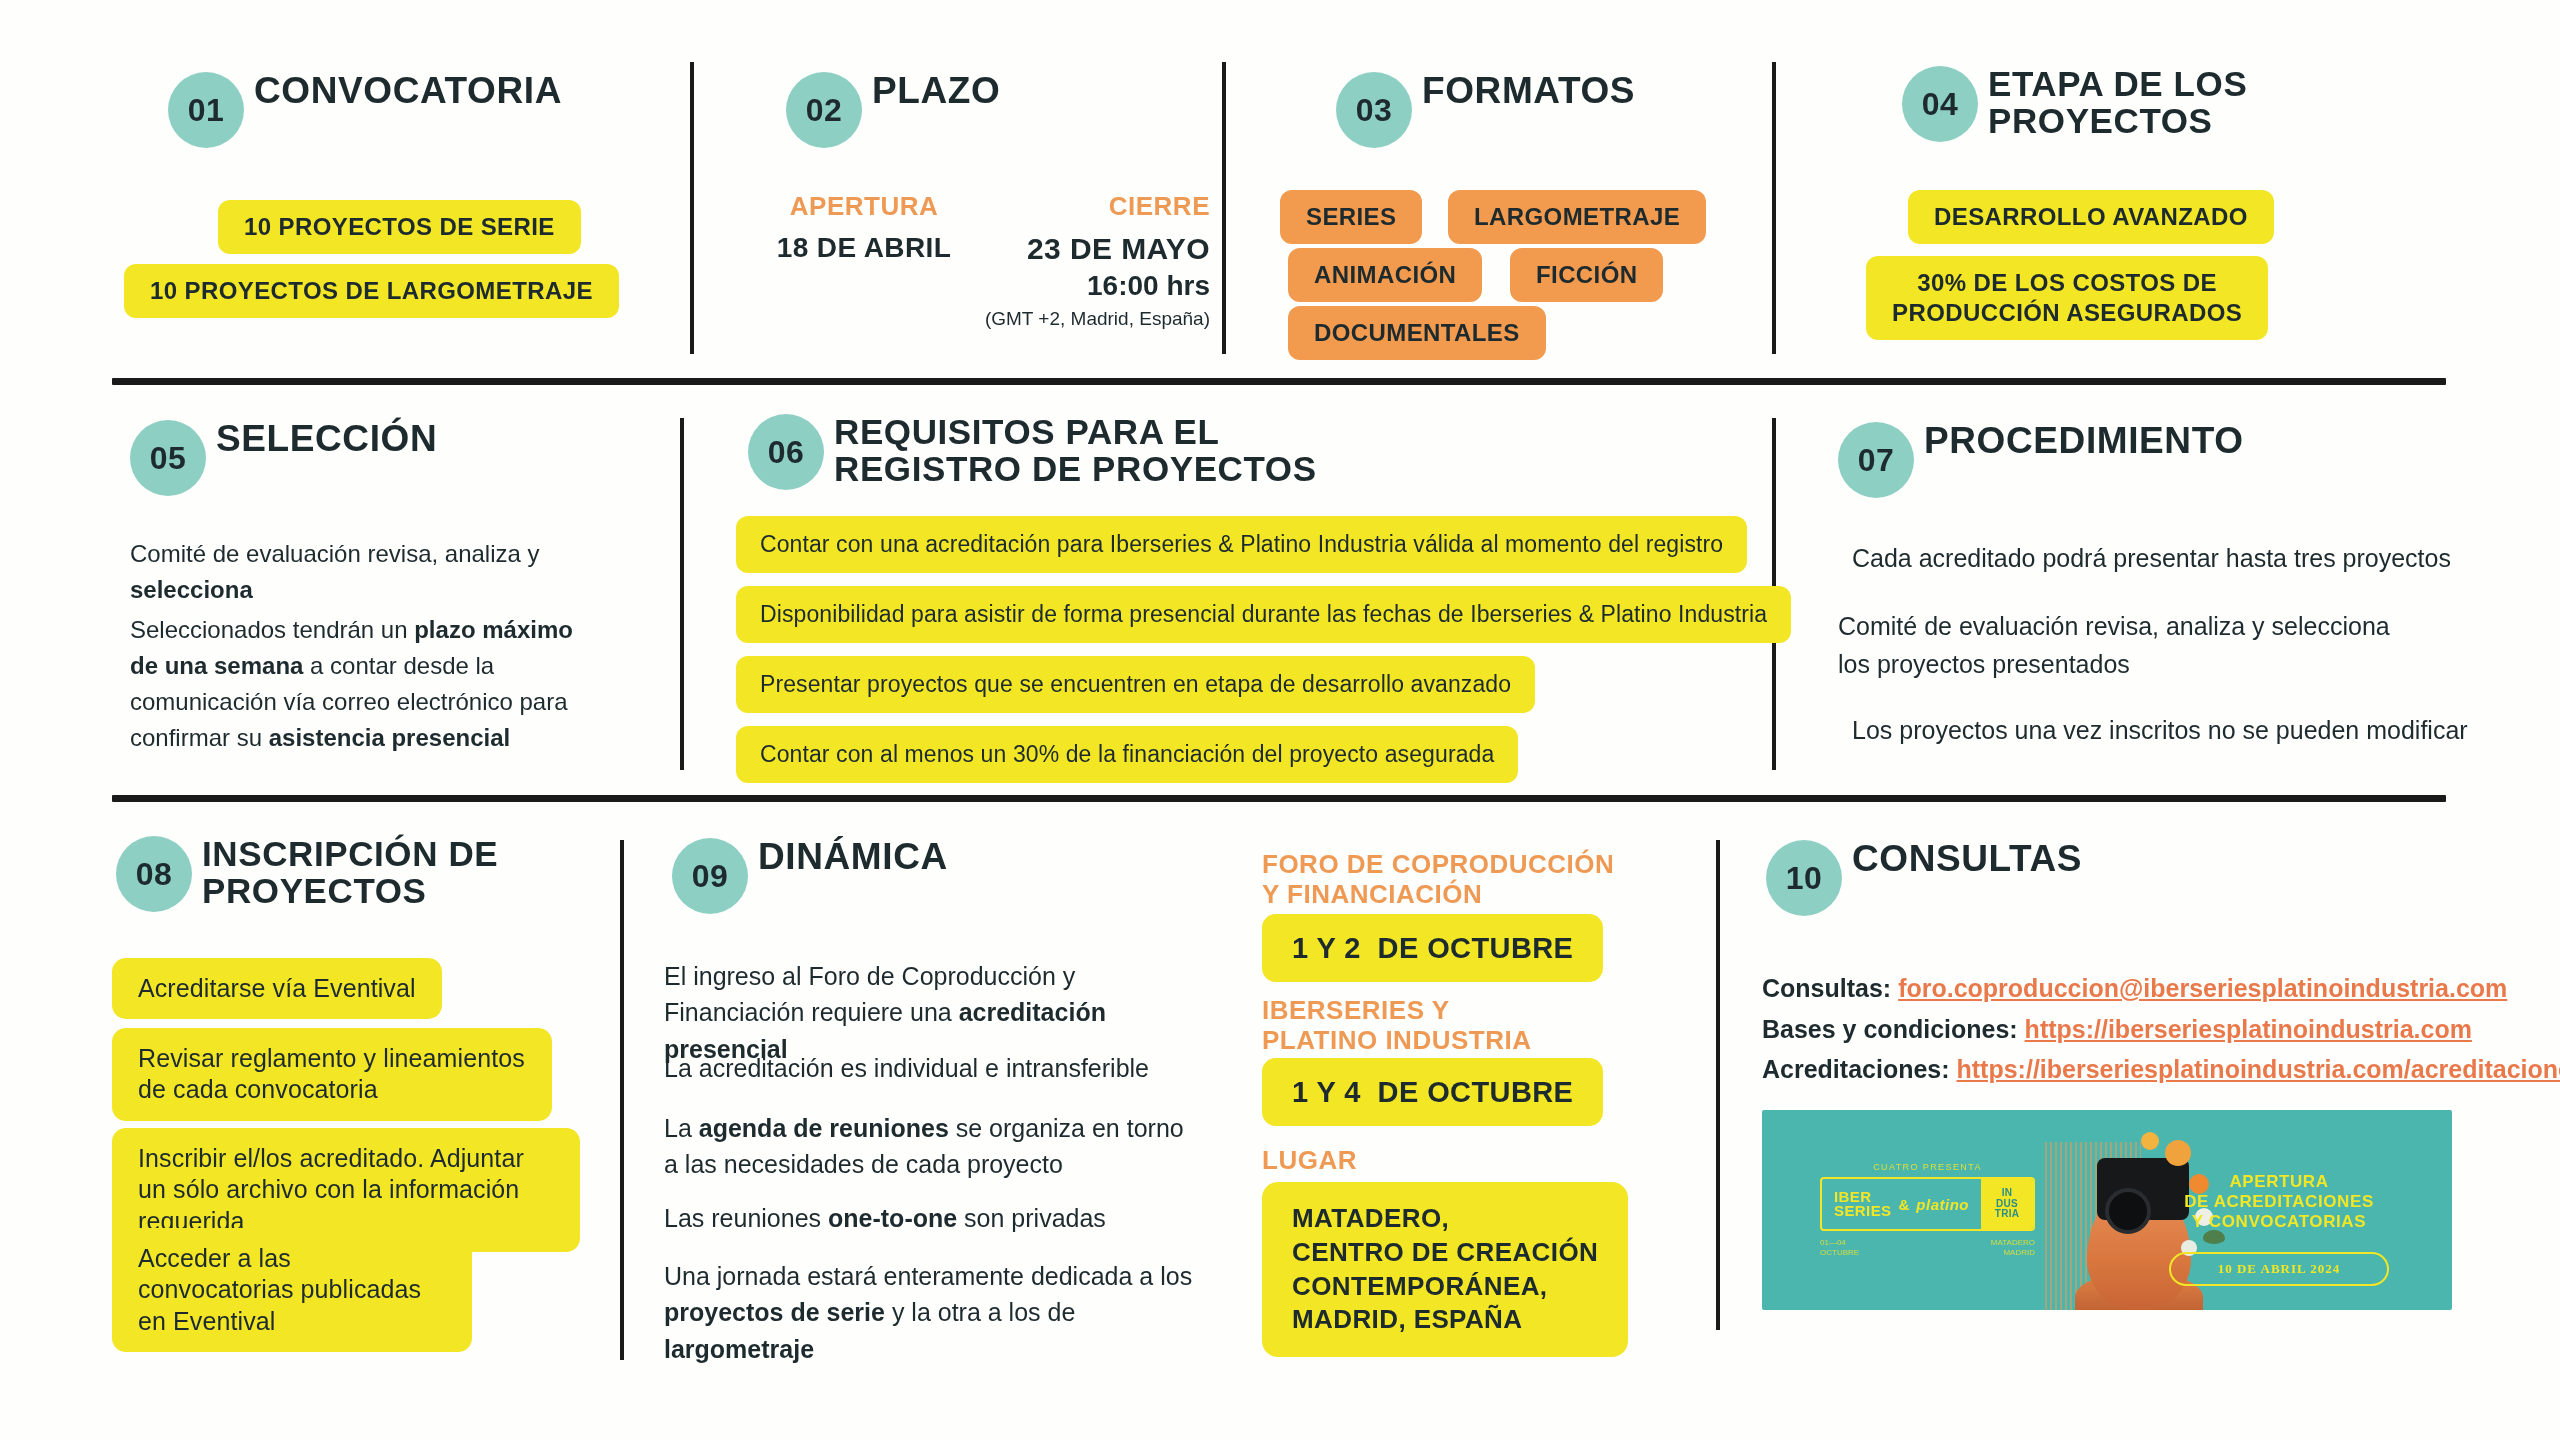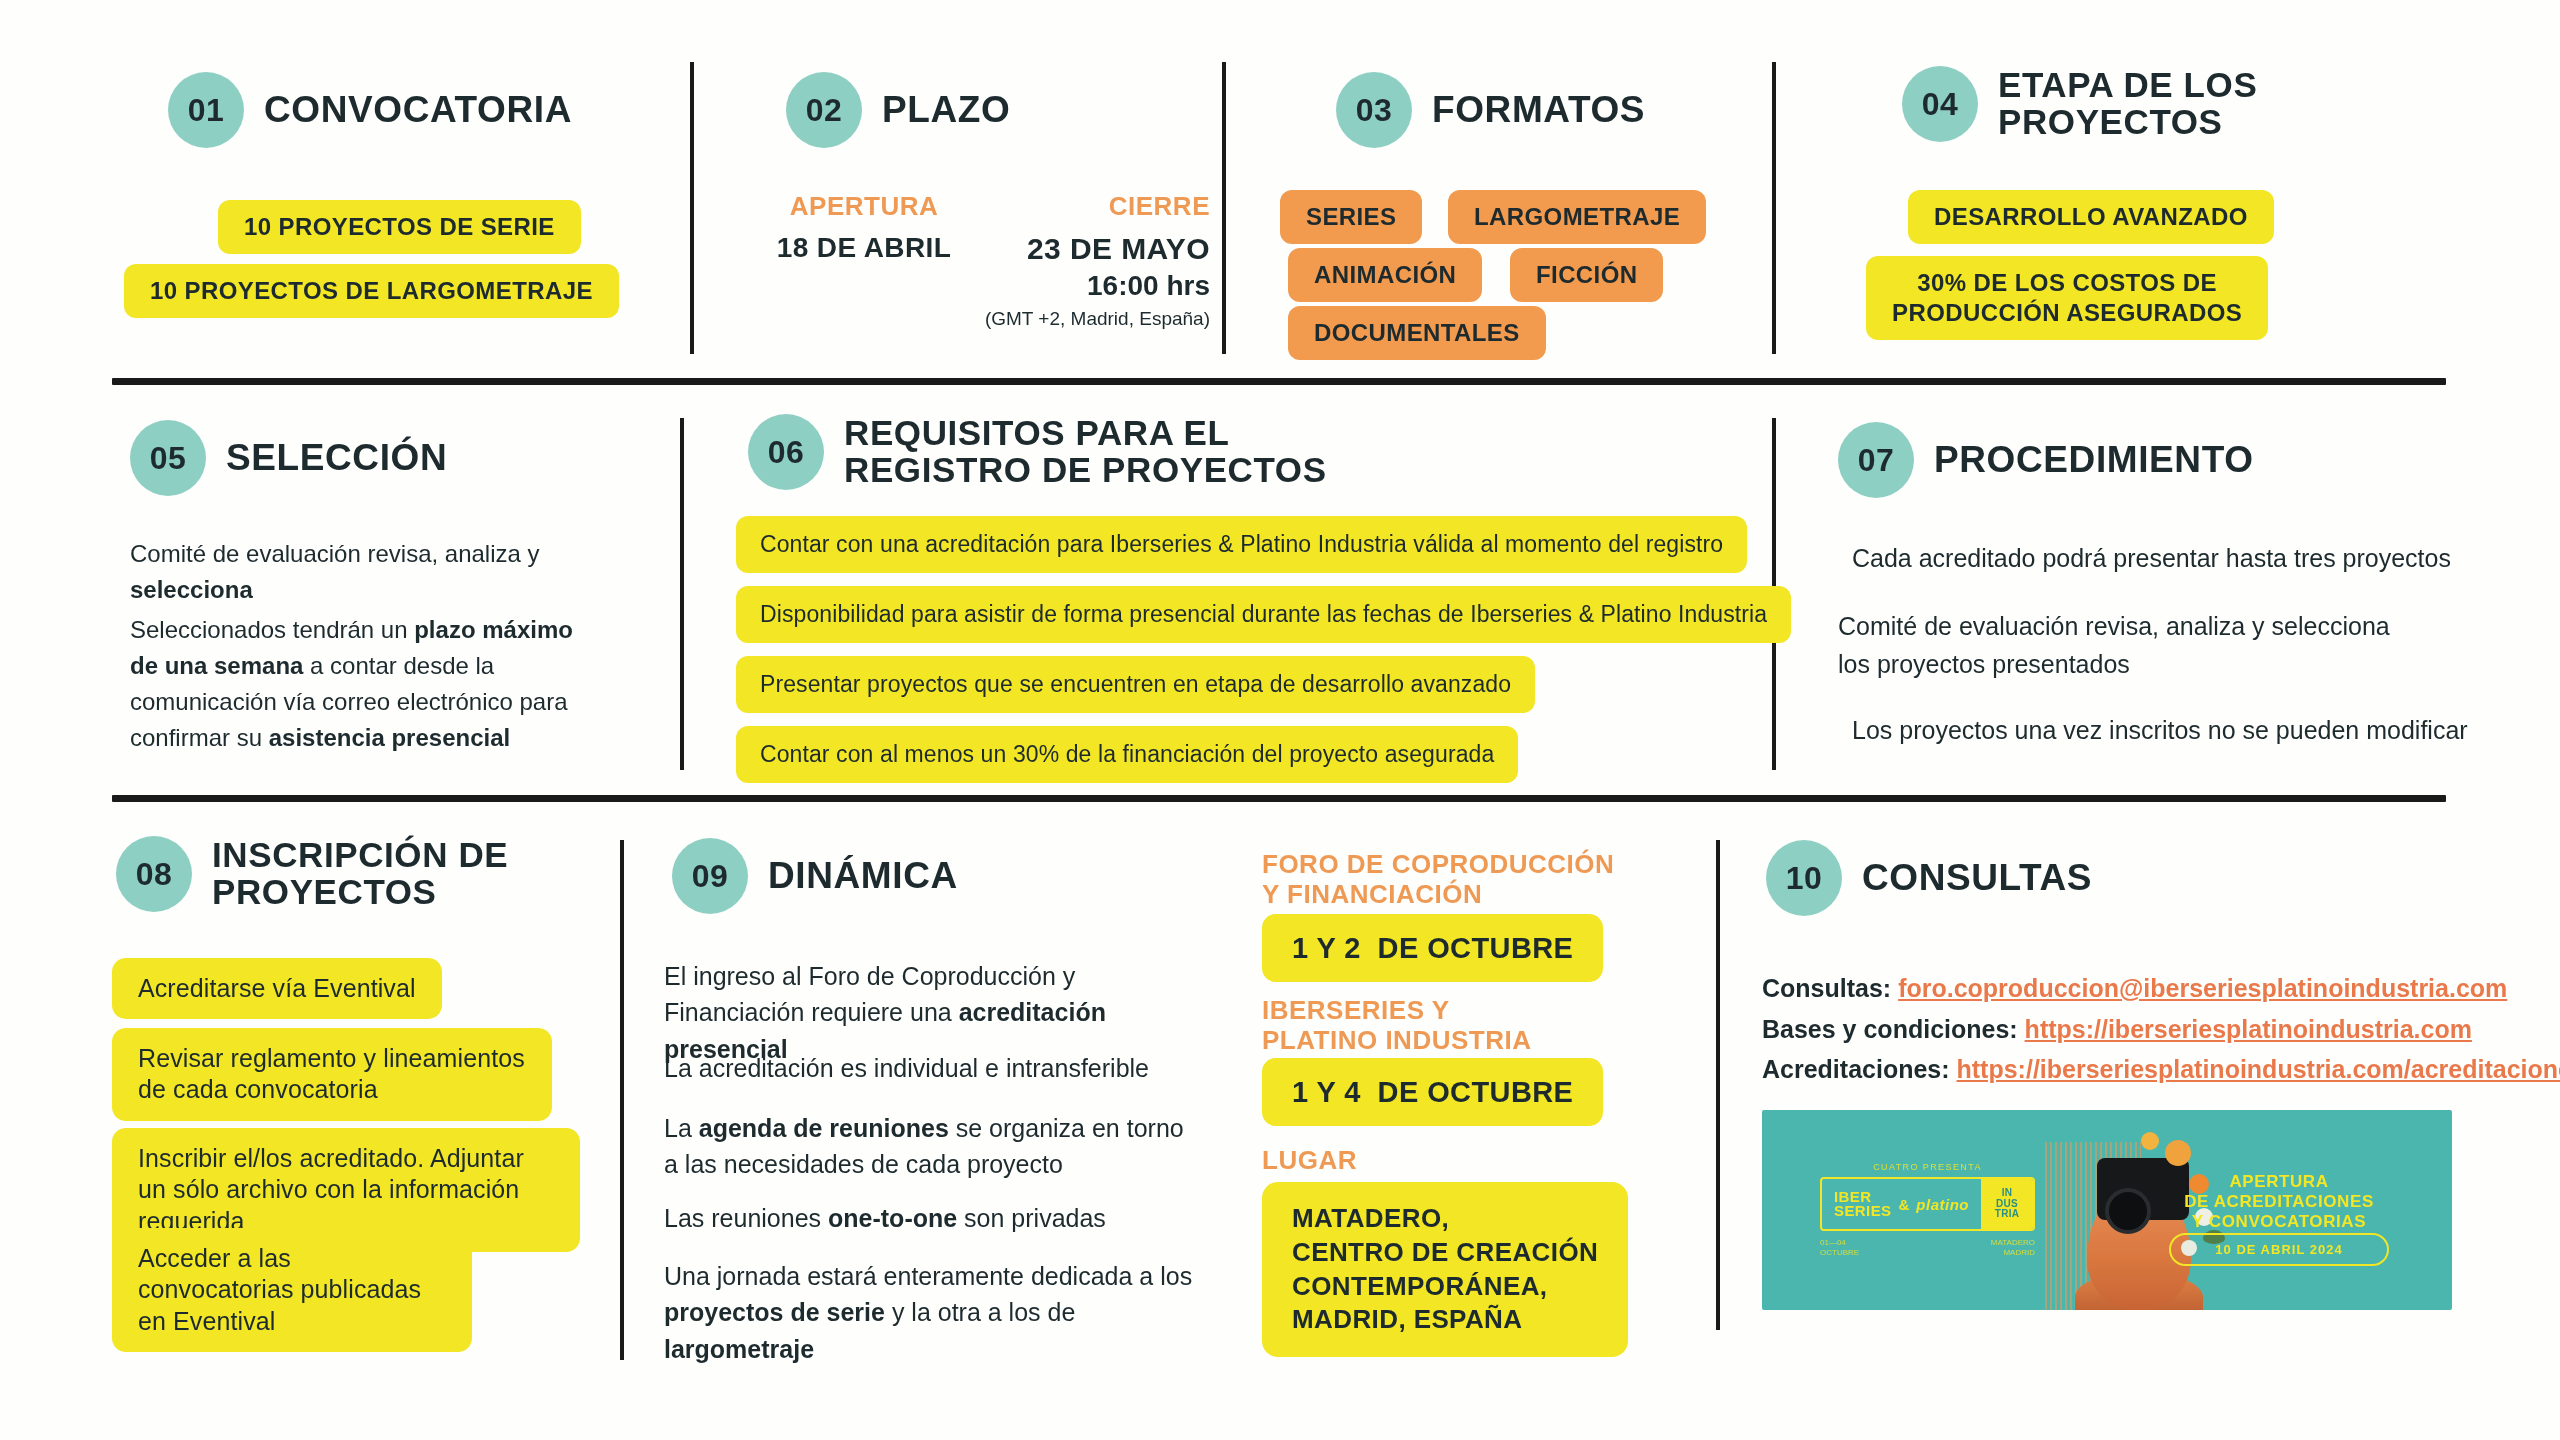--- a/index.html
+++ b/index.html
@@ -11,21 +11,21 @@
     color: #1d2a2e;
     overflow: hidden;
   }
   .page { position: relative; width: 2560px; height: 1440px; }
 
   
   .hrule { position: absolute; height: 7px; background: #1a1a1a; border-radius: 1px; }
   .vrule { position: absolute; width: 4px; background: #1a1a1a; }
 
   
-  .step-head { display: flex; align-items: center; gap: 20px; }
+  .step-head { display: flex; gap: 10px; }
   .badge {
     flex: 0 0 auto;
     width: 76px; height: 76px; border-radius: 50%;
     background: #8ecfc3;
     display: flex; align-items: center; justify-content: center;
     font-size: 32px; font-weight: 700; letter-spacing: 0.5px; color: #1d2a2e;
   }
   .step-title {
     font-size: 37px; font-weight: 700; letter-spacing: 0.6px;
     line-height: 1.05; color: #1d2a2e; text-transform: uppercase;
@@ -87,21 +87,21 @@
     display: flex; align-items: stretch; height: 54px; overflow: hidden;
   }
   .bn-logo .lw { flex: 1; display: flex; align-items: center; justify-content: center; gap: 7px; padding: 0 8px; }
   .bn-iber { color: #f2e625; font-size: 15px; font-weight: 800; line-height: 0.95; text-align: left; letter-spacing: .4px; }
   .bn-amp { color: #f2e625; font-size: 15px; font-weight: 700; }
   .bn-plat { color: #f2e625; font-size: 15px; font-style: italic; font-weight: 600; letter-spacing: .5px; }
   .bn-ind { background: #f2e625; color: #2a8f88; width: 52px; display: flex; flex-direction: column; align-items: center; justify-content: center; font-size: 10px; font-weight: 800; line-height: 1.05; letter-spacing: .3px; }
   .bn-meta { display: flex; justify-content: space-between; margin-top: 7px; font-size: 8px; color: #f2e625; opacity: .8; line-height: 1.3; }
   .bn-right { position: absolute; right: 38px; top: 62px; width: 270px; text-align: center; }
   .bn-apert { color: #f2e625; font-size: 17px; font-weight: 800; line-height: 1.18; letter-spacing: .6px; }
-  .bn-chip { margin: 1px auto 0; border: 2px solid #f2e625; border-radius: 22px; padding: 7px 0; width: 220px; color: #f2e625; font-size: 13px; font-weight: 700; letter-spacing: 1px; }
+  .bn-chip { margin: 20px auto 0; border: 2px solid #f2e625; border-radius: 22px; padding: 7px 0; width: 220px; color: #f2e625; font-size: 13px; font-weight: 700; letter-spacing: 1px; font-family: Liberation Serif, serif; }
   .bn-figure { position: absolute; left: 283px; top: 12px; width: 190px; height: 188px; }
   .bn-face { position: absolute; left: 42px; top: 62px; width: 104px; height: 126px; background: linear-gradient(180deg,#e98f56 0%, #d9773f 60%, #c86434 100%); border-radius: 50% 50% 46% 46%/60% 60% 40% 40%; }
   .bn-neck { position: absolute; left: 30px; top: 150px; width: 128px; height: 50px; background: linear-gradient(180deg,#e08347,#b85a2e); border-radius: 50% 50% 0 0; }
   .bn-cam { position: absolute; left: 52px; top: 36px; width: 92px; height: 62px; background: #16181a; border-radius: 8px; }
   .bn-lens { position: absolute; left: 60px; top: 66px; width: 46px; height: 46px; background: #0d0f10; border-radius: 50%; border: 4px solid #2a2d30; }
   .bn-fl { position: absolute; border-radius: 50%; }
   .bn-streak { position: absolute; top: 20px; left: 0; width: 96px; height: 170px;
     background: repeating-linear-gradient(90deg, rgba(240,150,80,.55) 0 2px, rgba(75,182,174,0) 2px 5px); }
 </style>
 </head>

